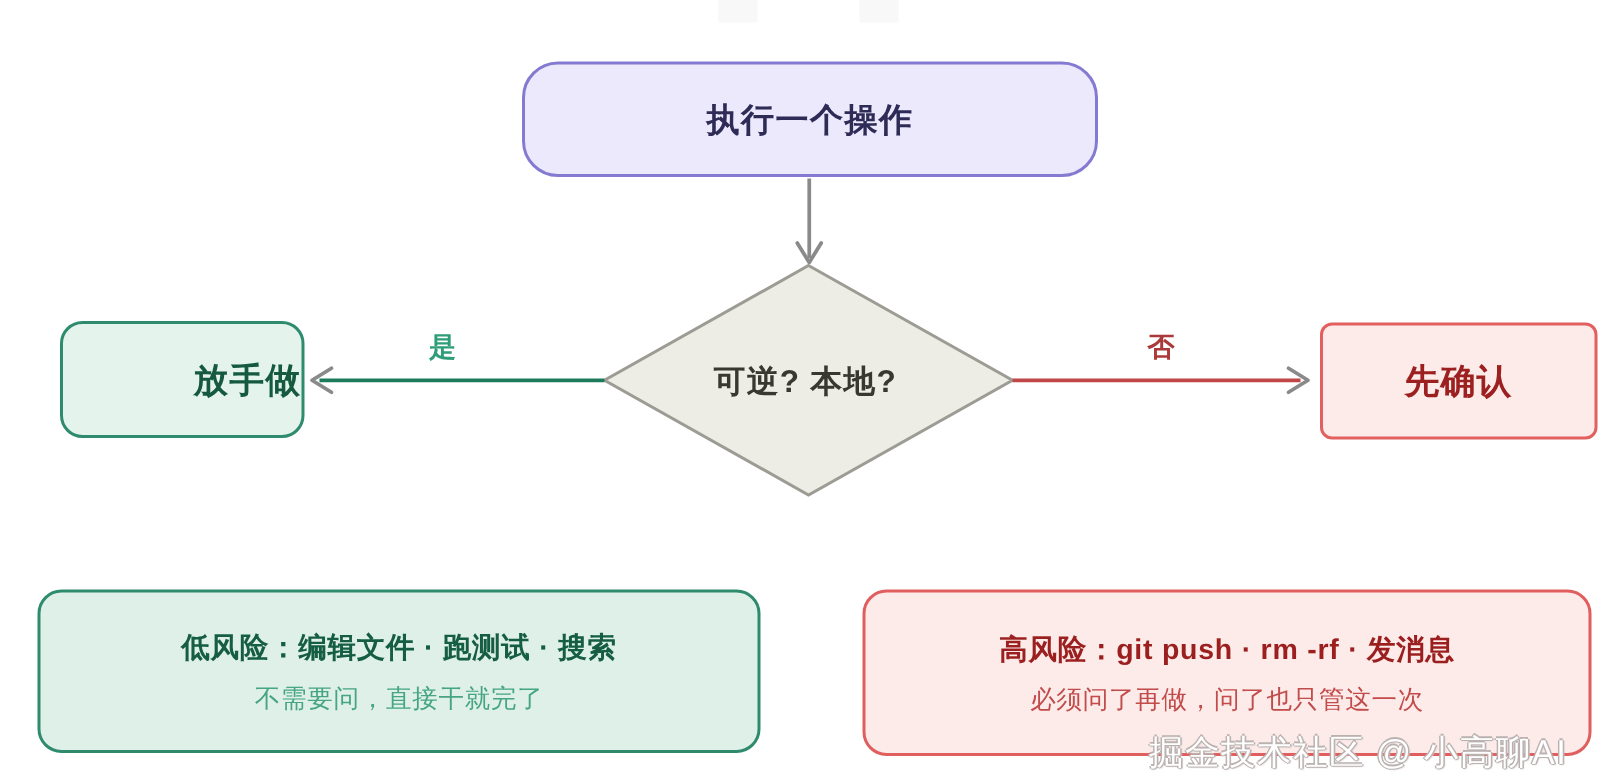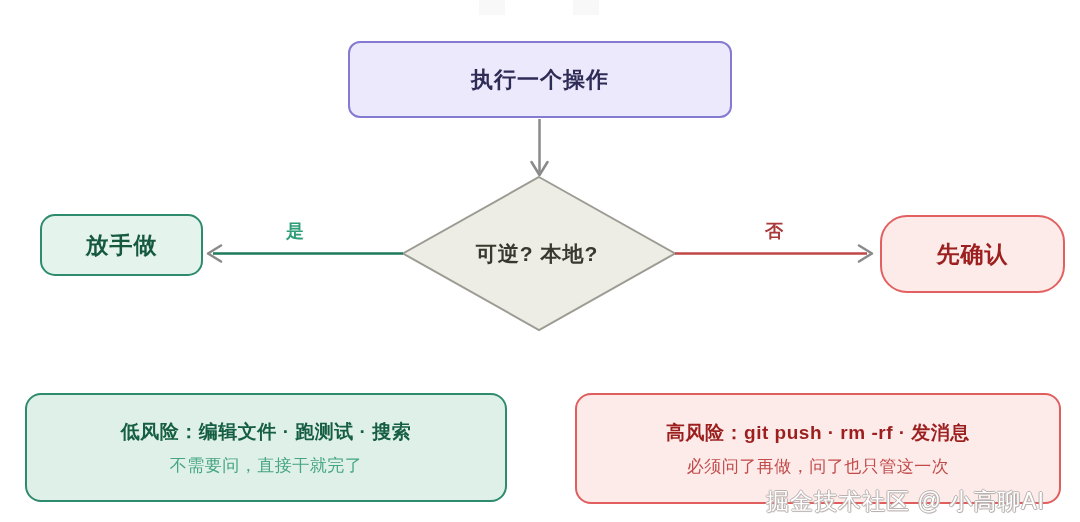--- a/index.html
+++ b/index.html
@@ -13,31 +13,31 @@
     background: #ffffff;
   }
   .wires { position: absolute; left: 0; top: 0; width: 1080px; height: 522px; }
 
   .node {
     position: absolute; display: flex; align-items: center; justify-content: center;
     text-align: center;
   }
   .node-start {
     left: 348px; top: 41px; width: 384px; height: 77px;
-    background: #ebe9fb; border: 2px solid #857ad1; border-radius: 12px;
+    background: #ebe9fb; border: 2px solid #857ad1; border-radius: 24px;
     color: #2e2b56; font-size: 22px; font-weight: bold; letter-spacing: 1px;
   }
   .node-yes {
-    left: 40px; top: 214px; width: 163px; height: 62px;
+    left: 40px; top: 214px; width: 163px; height: 78px;
     background: #e4f3ec; border: 2px solid #2e8b6d; border-radius: 15px;
-    color: #15593f; font-size: 23px; font-weight: bold; letter-spacing: 1px;
+    color: #15593f; font-size: 23px; font-weight: bold; letter-spacing: 1px; justify-content: flex-end;
   }
   .node-no {
     left: 880px; top: 215px; width: 185px; height: 78px;
-    background: #fcebe9; border: 2px solid #e26060; border-radius: 27px;
+    background: #fcebe9; border: 2px solid #e26060; border-radius: 8px;
     color: #9c2020; font-size: 23px; font-weight: bold; letter-spacing: 1px;
   }
   .decision-label {
     position: absolute; left: 401px; top: 177px; width: 272px; height: 153px;
     display: flex; align-items: center; justify-content: center;
     color: #38382f; font-size: 21px; font-weight: bold; letter-spacing: 1px;
   }
   .edge-label {
     position: absolute; font-size: 18px; font-weight: bold;
   }

